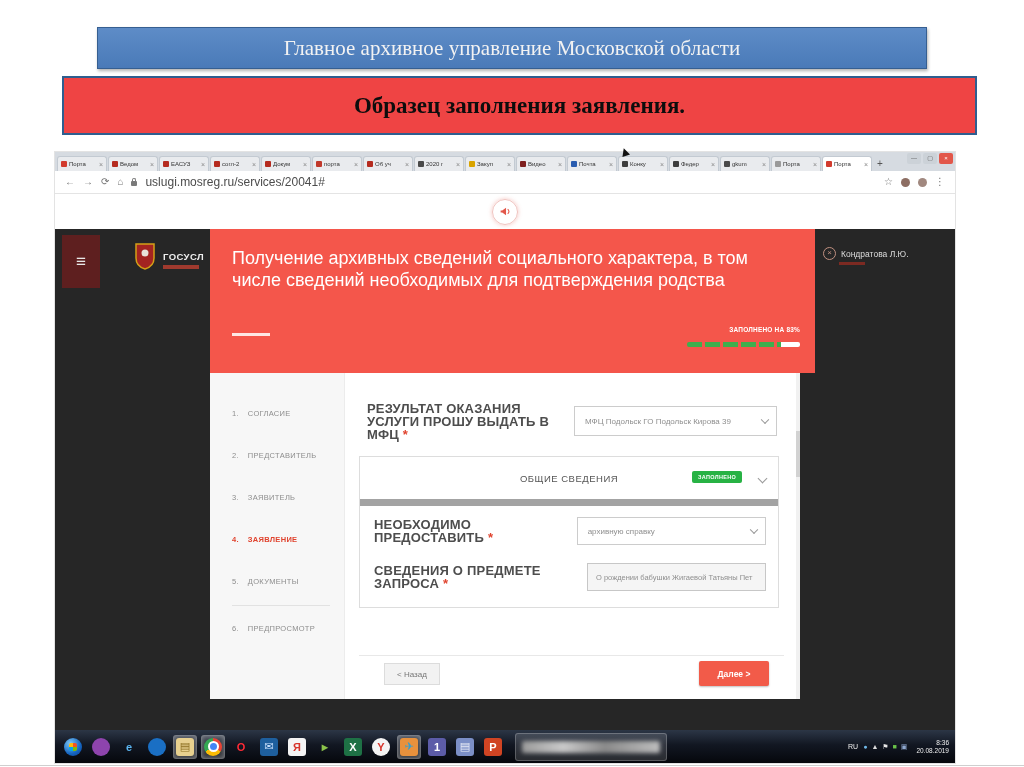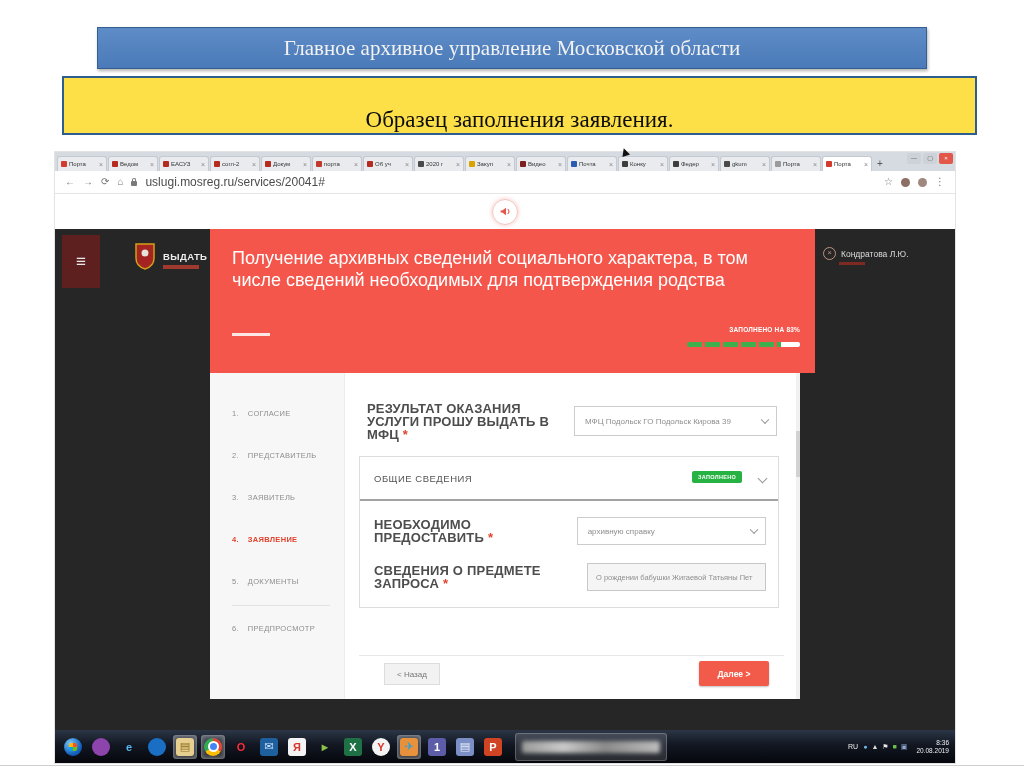--- a/index.html
+++ b/index.html
@@ -3,23 +3,23 @@
 <meta charset="utf-8">
 <style>
   html,body{margin:0;padding:0;background:#fff;}
   .slide{position:relative;width:1024px;height:767px;background:#fff;overflow:hidden;
          font-family:"Liberation Sans","DejaVu Sans",sans-serif;}
   
   .banner-blue{position:absolute;left:97px;top:27px;width:828px;height:40px;
     background:linear-gradient(#5e8cc7,#4a7ab8);border:1px solid #365f91;
     box-shadow:1px 2px 3px rgba(0,0,0,.3);display:flex;align-items:center;justify-content:center;
     color:#f2f2f2;font-family:"Liberation Serif","DejaVu Serif",serif;font-size:21px;}
-  .banner-white{position:absolute;left:62px;top:76px;width:911px;height:55px;background:#fde047;
-    border:2px solid #2e5e8f;display:flex;align-items:flex-end;justify-content:center;
-    font-family:"Liberation Serif","DejaVu Serif",serif;font-size:23px;font-weight:normal;color:#0d0d0d;}
+  .banner-white{position:absolute;left:62px;top:76px;width:911px;height:55px;background:#ef4444;
+    border:2px solid #2e5e8f;display:flex;align-items:center;justify-content:center;
+    font-family:"Liberation Serif","DejaVu Serif",serif;font-size:23px;font-weight:bold;color:#0d0d0d;}
   .slide-edge{position:absolute;left:0;top:765px;width:100%;height:1px;background:#cfcfcf;}
   
   .shot{position:absolute;left:55px;top:152px;width:900px;height:611px;background:#fff;
         box-shadow:0 0 0 1px #e3e3e3;}
   
   .tabbar{position:absolute;left:0;top:0;width:100%;height:19px;background:#d6dbe1;
           display:flex;align-items:flex-end;padding-left:2px;box-sizing:border-box;}
   .tabs-container{display:flex;align-items:flex-end;height:100%;}
   .tab{width:50px;height:15px;background:#e9ebee;border:1px solid #c3cad2;border-bottom:none;
        border-radius:3px 3px 0 0;display:flex;align-items:center;gap:2px;padding:0 3px;
@@ -83,22 +83,22 @@
   .content{flex:1;position:relative;}
   .flabel{font-size:13px;font-weight:bold;color:#4d4d4d;line-height:13px;letter-spacing:.2px;}
   .req{color:#e0432e;}
   .row1-label{position:absolute;left:22px;top:29px;width:185px;}
   .select{border:1px solid #ccc;display:flex;align-items:center;padding:0 18px 0 10px;
           font-size:8px;color:#8f8f8f;position:relative;box-sizing:border-box;background:#fff;}
   .caret{position:absolute;right:8px;top:50%;width:5px;height:5px;border-right:1px solid #999;
          border-bottom:1px solid #999;transform:translateY(-70%) rotate(45deg);}
   .row1-select{position:absolute;left:229px;top:33px;width:203px;height:30px;}
   .gbox{position:absolute;left:14px;top:83px;width:420px;height:152px;border:1px solid #ddd;box-sizing:border-box;}
-  .gbox-head{height:42px;border-bottom:2px solid #a3a3a3;display:flex;align-items:center;
-             padding:0 14px;position:relative;}
+  .gbox-head{height:42px;border-bottom:7px solid #a3a3a3;display:flex;align-items:center;
+             padding:0 14px;position:relative;justify-content:center;}
   .gbox-title{font-size:9.5px;color:#555;letter-spacing:.5px;}
   .badge{position:absolute;right:36px;top:14px;background:#27b244;color:#fff;font-size:5.5px;
          font-weight:bold;padding:3px 6px;border-radius:2px;letter-spacing:.3px;}
   .gbox-caret{position:absolute;right:12px;top:18px;width:6px;height:6px;border-right:1px solid #999;
          border-bottom:1px solid #999;transform:rotate(45deg);}
   .grow{position:absolute;left:14px;width:392px;display:flex;align-items:center;justify-content:space-between;}
   .grow2{top:60px;}
   .grow3{top:106px;}
   .g-select{width:203px;height:28px;}
   .g-input{width:203px;height:28px;border:1px solid #c7c7c7;background:#f5f5f5;display:flex;
@@ -273,21 +273,21 @@
     </div>
 
     <div class="dark">
       <div class="burger">≡</div>
       <span class="emblem">
         <svg width="20" height="27" viewBox="0 0 20 27">
             <path d="M1 1h18v14c0 6-4 9.5-9 11-5-1.5-9-5-9-11V1z" fill="#a32421" stroke="#d4a017" stroke-width="1.5"></path>
             <circle cx="10" cy="10" r="3.5" fill="#e8e3d8"></circle>
           </svg>
       </span>
-      <span class="logo">ВЫДАТЬ</span>
+      <span class="logo">ГОСУСЛ</span>
       <span class="logo-sub"></span>
 
       <div class="userbox">
         <span class="user-ic">×</span>
         <span class="user-name">Кондратова Л.Ю.</span>
       </div>
       <span class="user-sub"></span>
 
       <div class="redpanel">
         <div class="rp-title">Получение архивных сведений социального характера, в том числе сведений необходимых для подтверждения родства</div>

